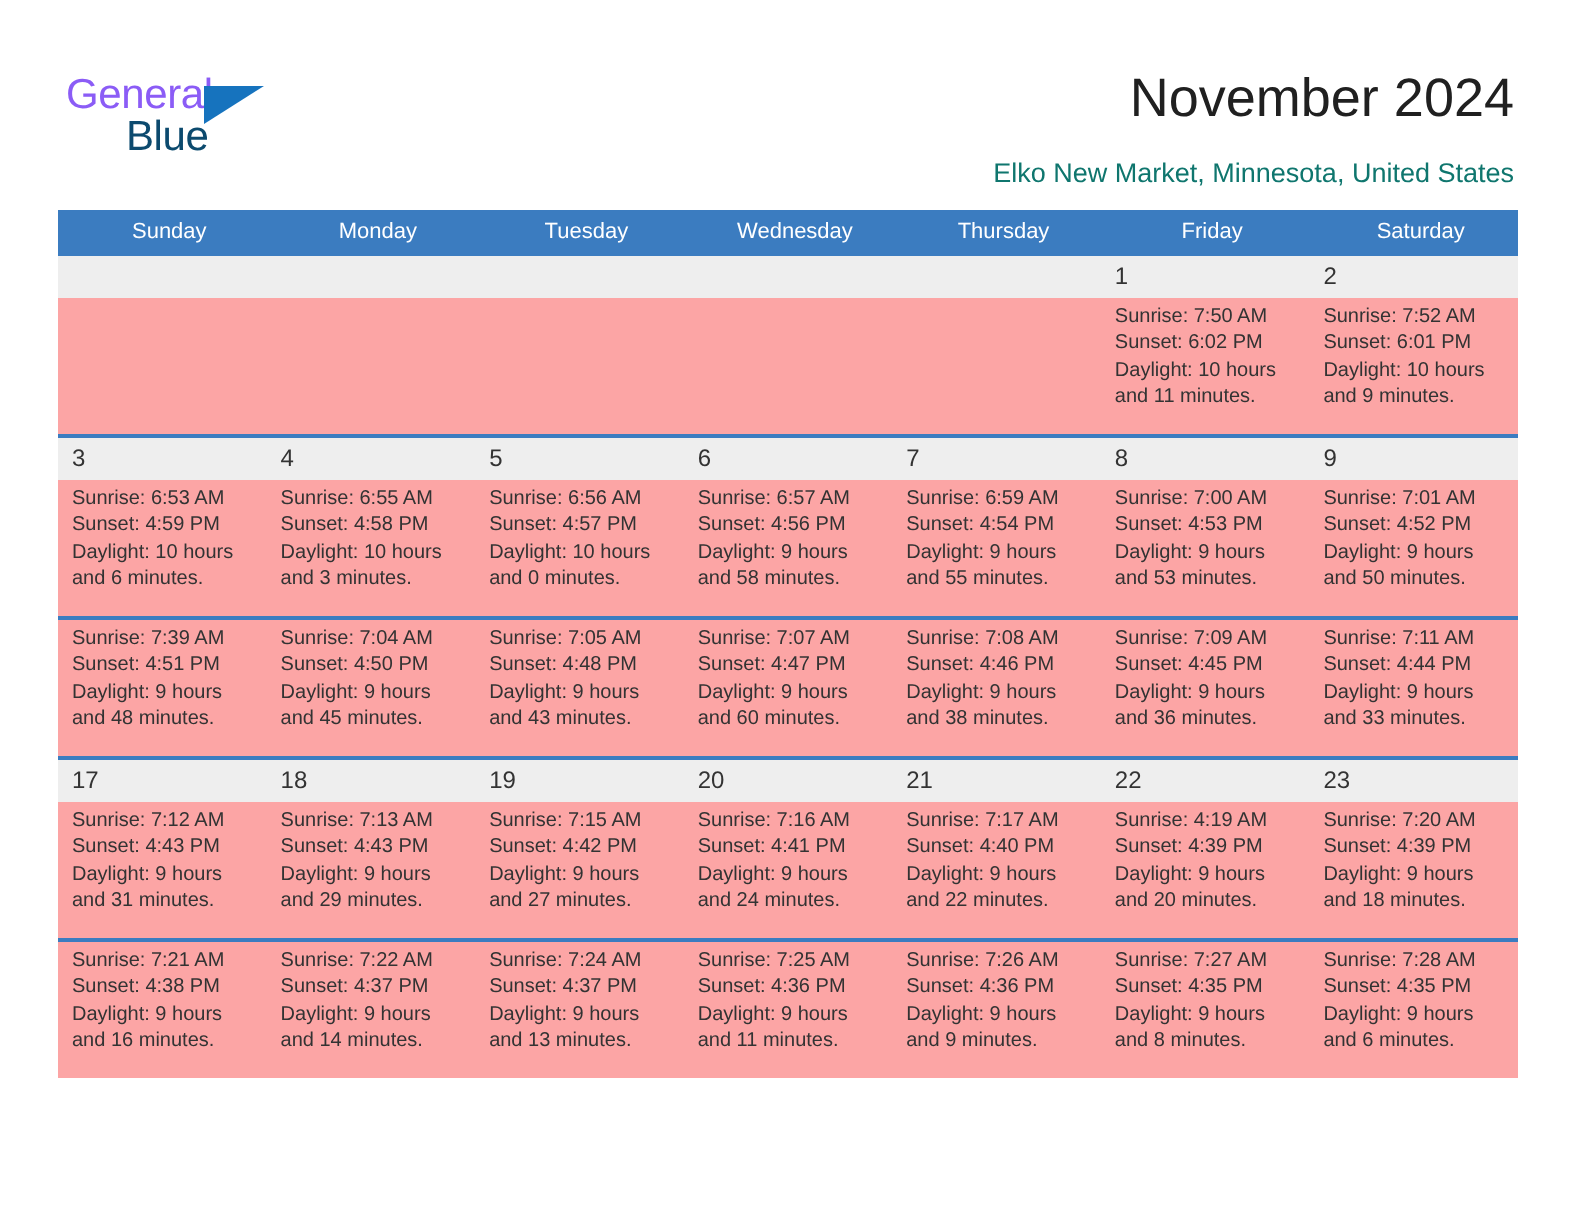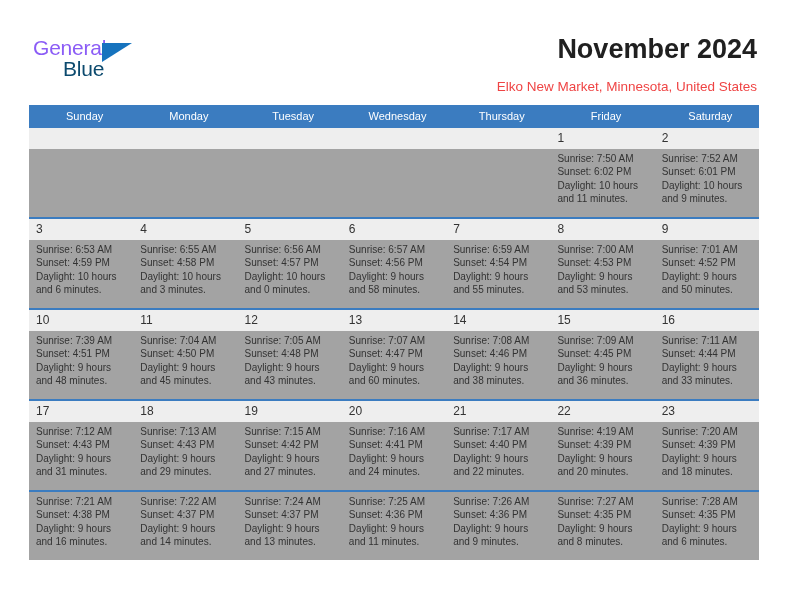--- a/index.html
+++ b/index.html
@@ -61,32 +61,32 @@
     font-size: 21px;
     letter-spacing: -0.2px;
     color: #0c4a6e;
     font-family: "Liberation Sans", sans-serif;
   }
   .title {
     position: absolute;
     right: 35px;
     top: 34px;
     font-size: 27px;
-    font-weight: bold;
+    font-weight: normal;
     color: #202020;
     text-align: center;
     white-space: nowrap;
   }
   .subtitle {
     position: absolute;
     right: 35px;
     top: 79px;
     font-size: 13.5px;
     font-weight: normal;
-    color: #ef4444;
+    color: #0f766e;
     text-align: right;
     white-space: nowrap;
   }
 
   
   .calendar {
     position: absolute;
     left: 29px;
     top: 105px;
     width: 730px;
@@ -114,21 +114,21 @@
   .row-daynum td {
     background: #eeeeee;
     font-size: 12px;
     color: #333333;
     padding: 3px 0 4px 7px;
     height: 13px;
     vertical-align: top;
     border: none;
   }
   .row-info td {
-    background: #a3a3a3;
+    background: #fca5a5;
     font-size: 10px;
     color: #333333;
     line-height: 13.4px;
     padding: 3px 6px 9px 7px;
     height: 56px;
     vertical-align: top;
     border: none;
   }
   .row-info td span {
     display: block;
@@ -244,29 +244,20 @@
           <td>
             <span>Sunrise: 7:01 AM</span>
             <span>Sunset: 4:52 PM</span>
             <span>Daylight: 9 hours</span>
             <span>and 50 minutes.</span>
           </td>
         </tr>
         <tr class="week-sep">
           <td colspan="7"></td>
         </tr>
-        <tr class="row-daynum">
-          <td>10</td>
-          <td>11</td>
-          <td>12</td>
-          <td>13</td>
-          <td>14</td>
-          <td>15</td>
-          <td>16</td>
-        </tr>
         <tr class="row-info">
           <td>
             <span>Sunrise: 7:39 AM</span>
             <span>Sunset: 4:51 PM</span>
             <span>Daylight: 9 hours</span>
             <span>and 48 minutes.</span>
           </td>
           <td>
             <span>Sunrise: 7:04 AM</span>
             <span>Sunset: 4:50 PM</span>

